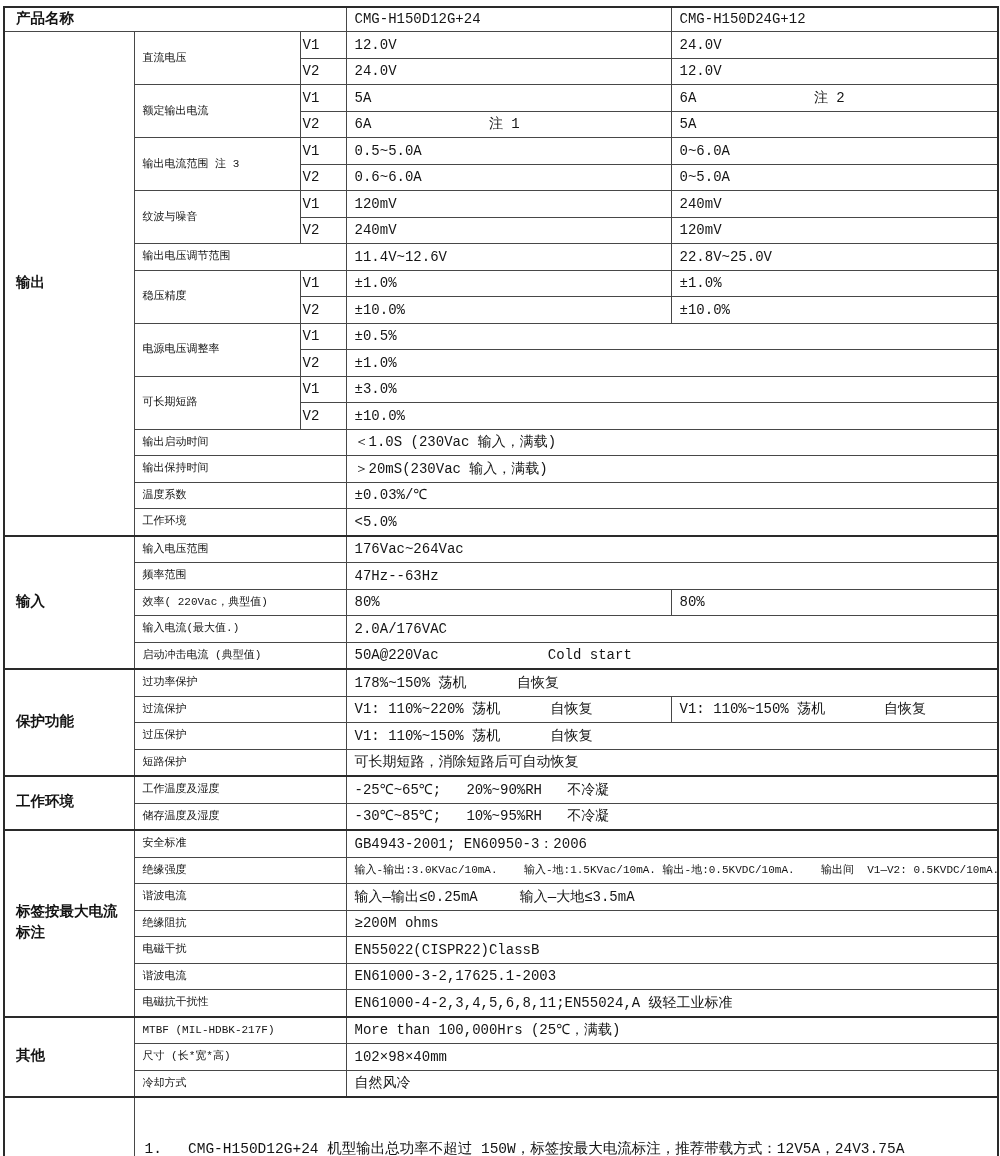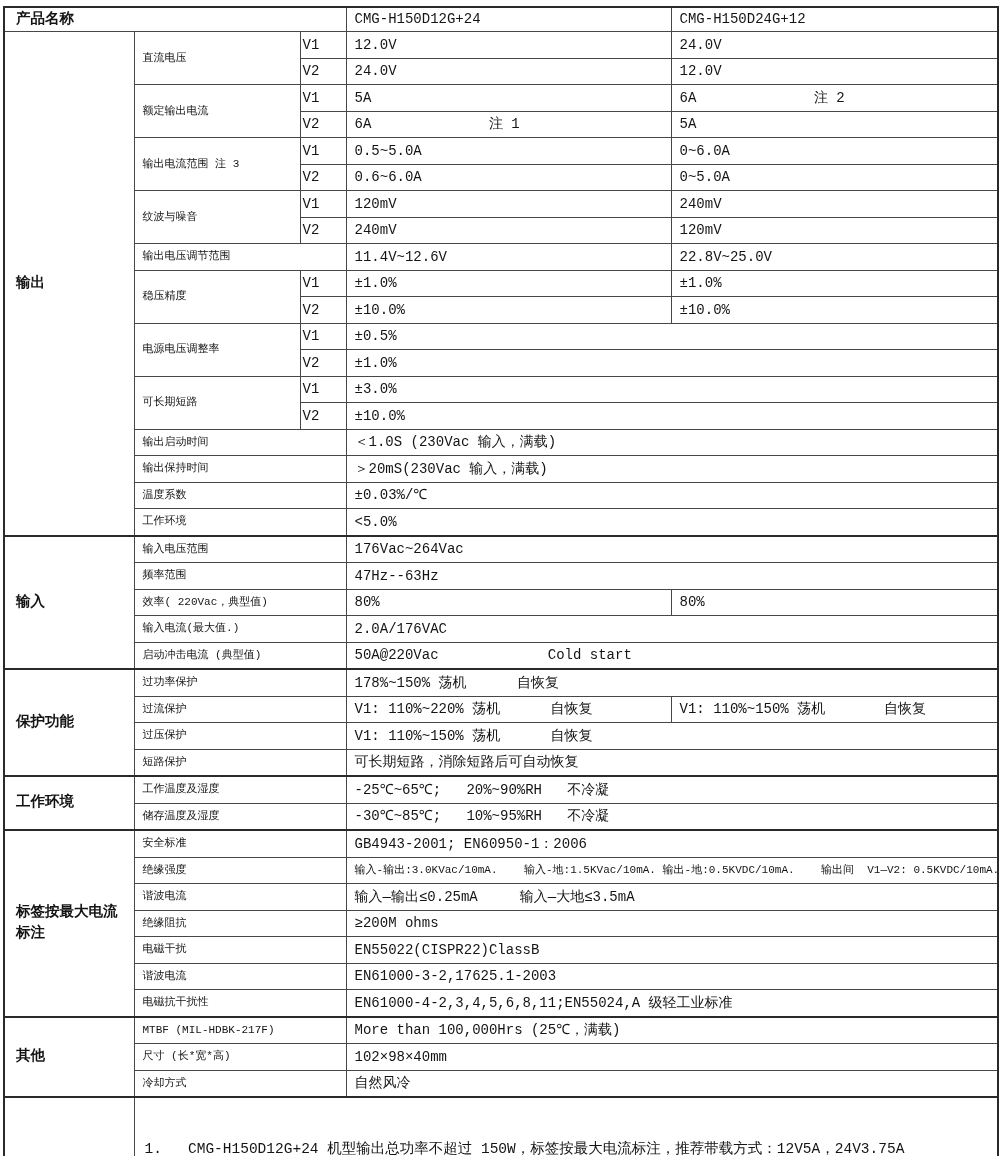--- a/index.html
+++ b/index.html
@@ -206,21 +206,21 @@
   <td class="val" colspan="2">-25℃~65℃;   20%~90%RH   不冷凝</td>
 </tr>
 <tr>
   <td class="param" colspan="2">储存温度及湿度</td>
   <td class="val" colspan="2">-30℃~85℃;   10%~95%RH   不冷凝</td>
 </tr>
 
 <tr class="sec">
   <td class="group" rowspan="7">标签按最大电流标注</td>
   <td class="param" colspan="2">安全标准</td>
-  <td class="val" colspan="2">GB4943-2001; EN60950-1：2006</td>
+  <td class="val" colspan="2">GB4943-2001; EN60950-3：2006</td>
 </tr>
 <tr>
   <td class="param" colspan="2">绝缘强度</td>
   <td class="val small" colspan="2">输入-输出:3.0KVac/10mA.    输入-地:1.5KVac/10mA. 输出-地:0.5KVDC/10mA.    输出间  V1—V2: 0.5KVDC/10mA.</td>
 </tr>
 <tr>
   <td class="param" colspan="2">谐波电流</td>
   <td class="val" colspan="2">输入—输出≤0.25mA     输入—大地≤3.5mA</td>
 </tr>
 <tr>

